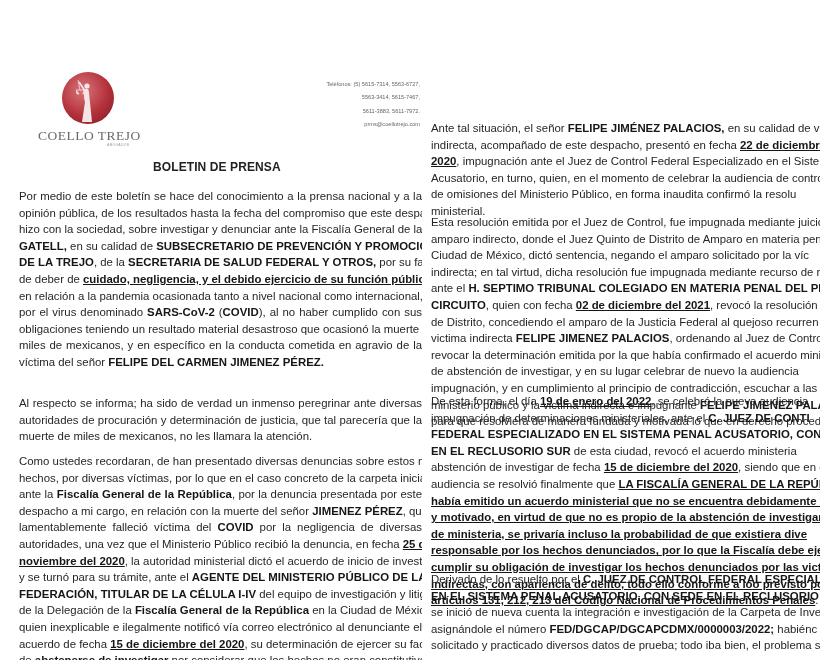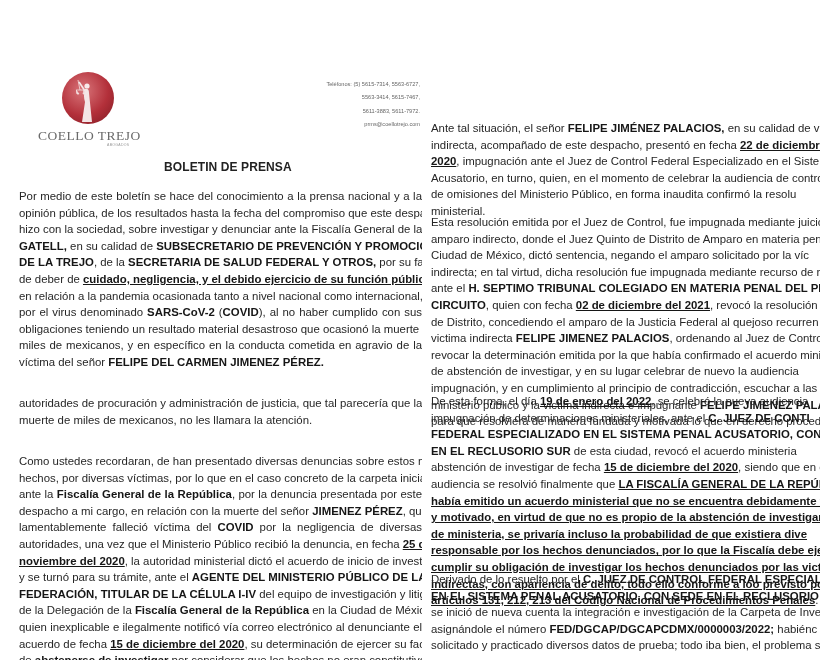--- a/index.html
+++ b/index.html
@@ -9,21 +9,21 @@
     #page-left { left: 0; width: 432px; }
     #page-right { left: 425px; width: 395px; }
     .logo { position: absolute; left: 52px; top: 22px; width: 110px; height: 80px; }
     .logo-circle { position: absolute; left: 10px; top: 6px; width: 52px; height: 52px; border-radius: 50%;
       background: radial-gradient(circle at 40% 35%, #d9757a 0%, #b3303a 55%, #7d1a22 100%); }
     .logo-figure { position: absolute; left: 24px; top: 10px; width: 20px; height: 48px; }
     .logo-text { position: absolute; left: -14px; top: 62px; font-family: "Liberation Serif", serif; font-size: 13.5px; letter-spacing: 0.5px; color: #6a6a6a; white-space: nowrap; }
     .logo-sub { position: absolute; left: 55px; top: 77px; font-size: 3.5px; color: #999; letter-spacing: 0.3px; }
     .contact { position: absolute; left: 300px; top: 34px; width: 120px; font-size: 5.6px; color: #666; text-align: right; line-height: 13.4px; }
     .contact div { white-space: nowrap; }
-    .title { position: absolute; left: 164px; top: 116px; font-size: 12px; font-weight: bold; color: #222; letter-spacing: 0.1px; }
+    .title { position: absolute; left: 153px; top: 116px; font-size: 12px; font-weight: bold; color: #222; letter-spacing: 0.1px; }
     .para { position: absolute; font-size: 11.4px; line-height: 16.6px; text-align: justify; color: #262626; }
     .left-para { left: 19px; width: 403px; }
     .right-para { left: 6px; width: 420px; white-space: nowrap; text-align: left; }
     .line { display: block; white-space: nowrap; overflow: hidden; text-align: justify; text-align-last: justify; }
     .line.last { text-align-last: left; }
     b { font-weight: bold; color: #161616; }
     u { text-decoration: underline; text-underline-offset: 1px; }
     .footer-rule { position: absolute; left: 15px; top: 631px; width: 412px; height: 2px;
       background: linear-gradient(90deg, #c98a90, #b26b73 40%, #c29096 70%, #b9878c); }
     .footer-text { position: absolute; left: 95px; top: 642px; font-size: 4.5px; color: #aaa; letter-spacing: 1.2px; white-space: nowrap; }
@@ -61,21 +61,22 @@
       <span class="line"><b>GATELL,</b> en su calidad de <b>SUBSECRETARIO DE PREVENCIÓN Y PROMOCIÓN</b></span>
       <span class="line"><b>DE LA TREJO</b>, de la <b>SECRETARIA DE SALUD FEDERAL Y OTROS,</b> por su falta</span>
       <span class="line">de deber de <b><u>cuidado, negligencia, y el debido ejercicio de su función pública</u></b>,</span>
       <span class="line">en relación a la  pandemia ocasionada tanto a nivel nacional como internacional,</span>
       <span class="line">por el virus denominado <b>SARS-CoV-2</b> (<b>COVID</b>), al no haber cumplido con sus</span>
       <span class="line">obligaciones teniendo un resultado material desastroso que ocasionó la muerte de</span>
       <span class="line">miles de mexicanos, y en específico en la conducta cometida en agravio de la</span>
       <span class="line last">víctima del señor <b>FELIPE DEL CARMEN JIMENEZ PÉREZ.</b></span>
     </div>
   <div class="para left-para" style="top:351px;">
-      <span class="line">autoridades de procuración y administración de justicia, que tal parecería que la</span>
+      <span class="line">Al respecto se informa; ha sido de verdad un inmenso peregrinar ante diversas</span>
+      <span class="line">autoridades de procuración y determinación de justicia, que tal parecería que la</span>
       <span class="line last">muerte de miles de mexicanos, no les llamara la atención.</span>
     </div>
   <div class="para left-para" style="top:409px;">
       <span class="line">Como ustedes recordaran, de han presentado diversas denuncias sobre estos mismos</span>
       <span class="line">hechos, por diversas víctimas, por lo que en el caso concreto de la carpeta iniciada</span>
       <span class="line">ante la <b>Fiscalía General de la República</b>, por la denuncia presentada por este</span>
       <span class="line">despacho a mi cargo, en relación con la muerte del señor <b>JIMENEZ PÉREZ</b>, quien</span>
       <span class="line">lamentablemente falleció víctima del <b>COVID</b> por la negligencia de diversas</span>
       <span class="line">autoridades, una vez que el Ministerio Público recibió la denuncia, en fecha <b><u>25 de</u></b></span>
       <span class="line"><b><u>noviembre del 2020</u></b>, la autoridad ministerial dictó el acuerdo de inicio de investigación</span>

